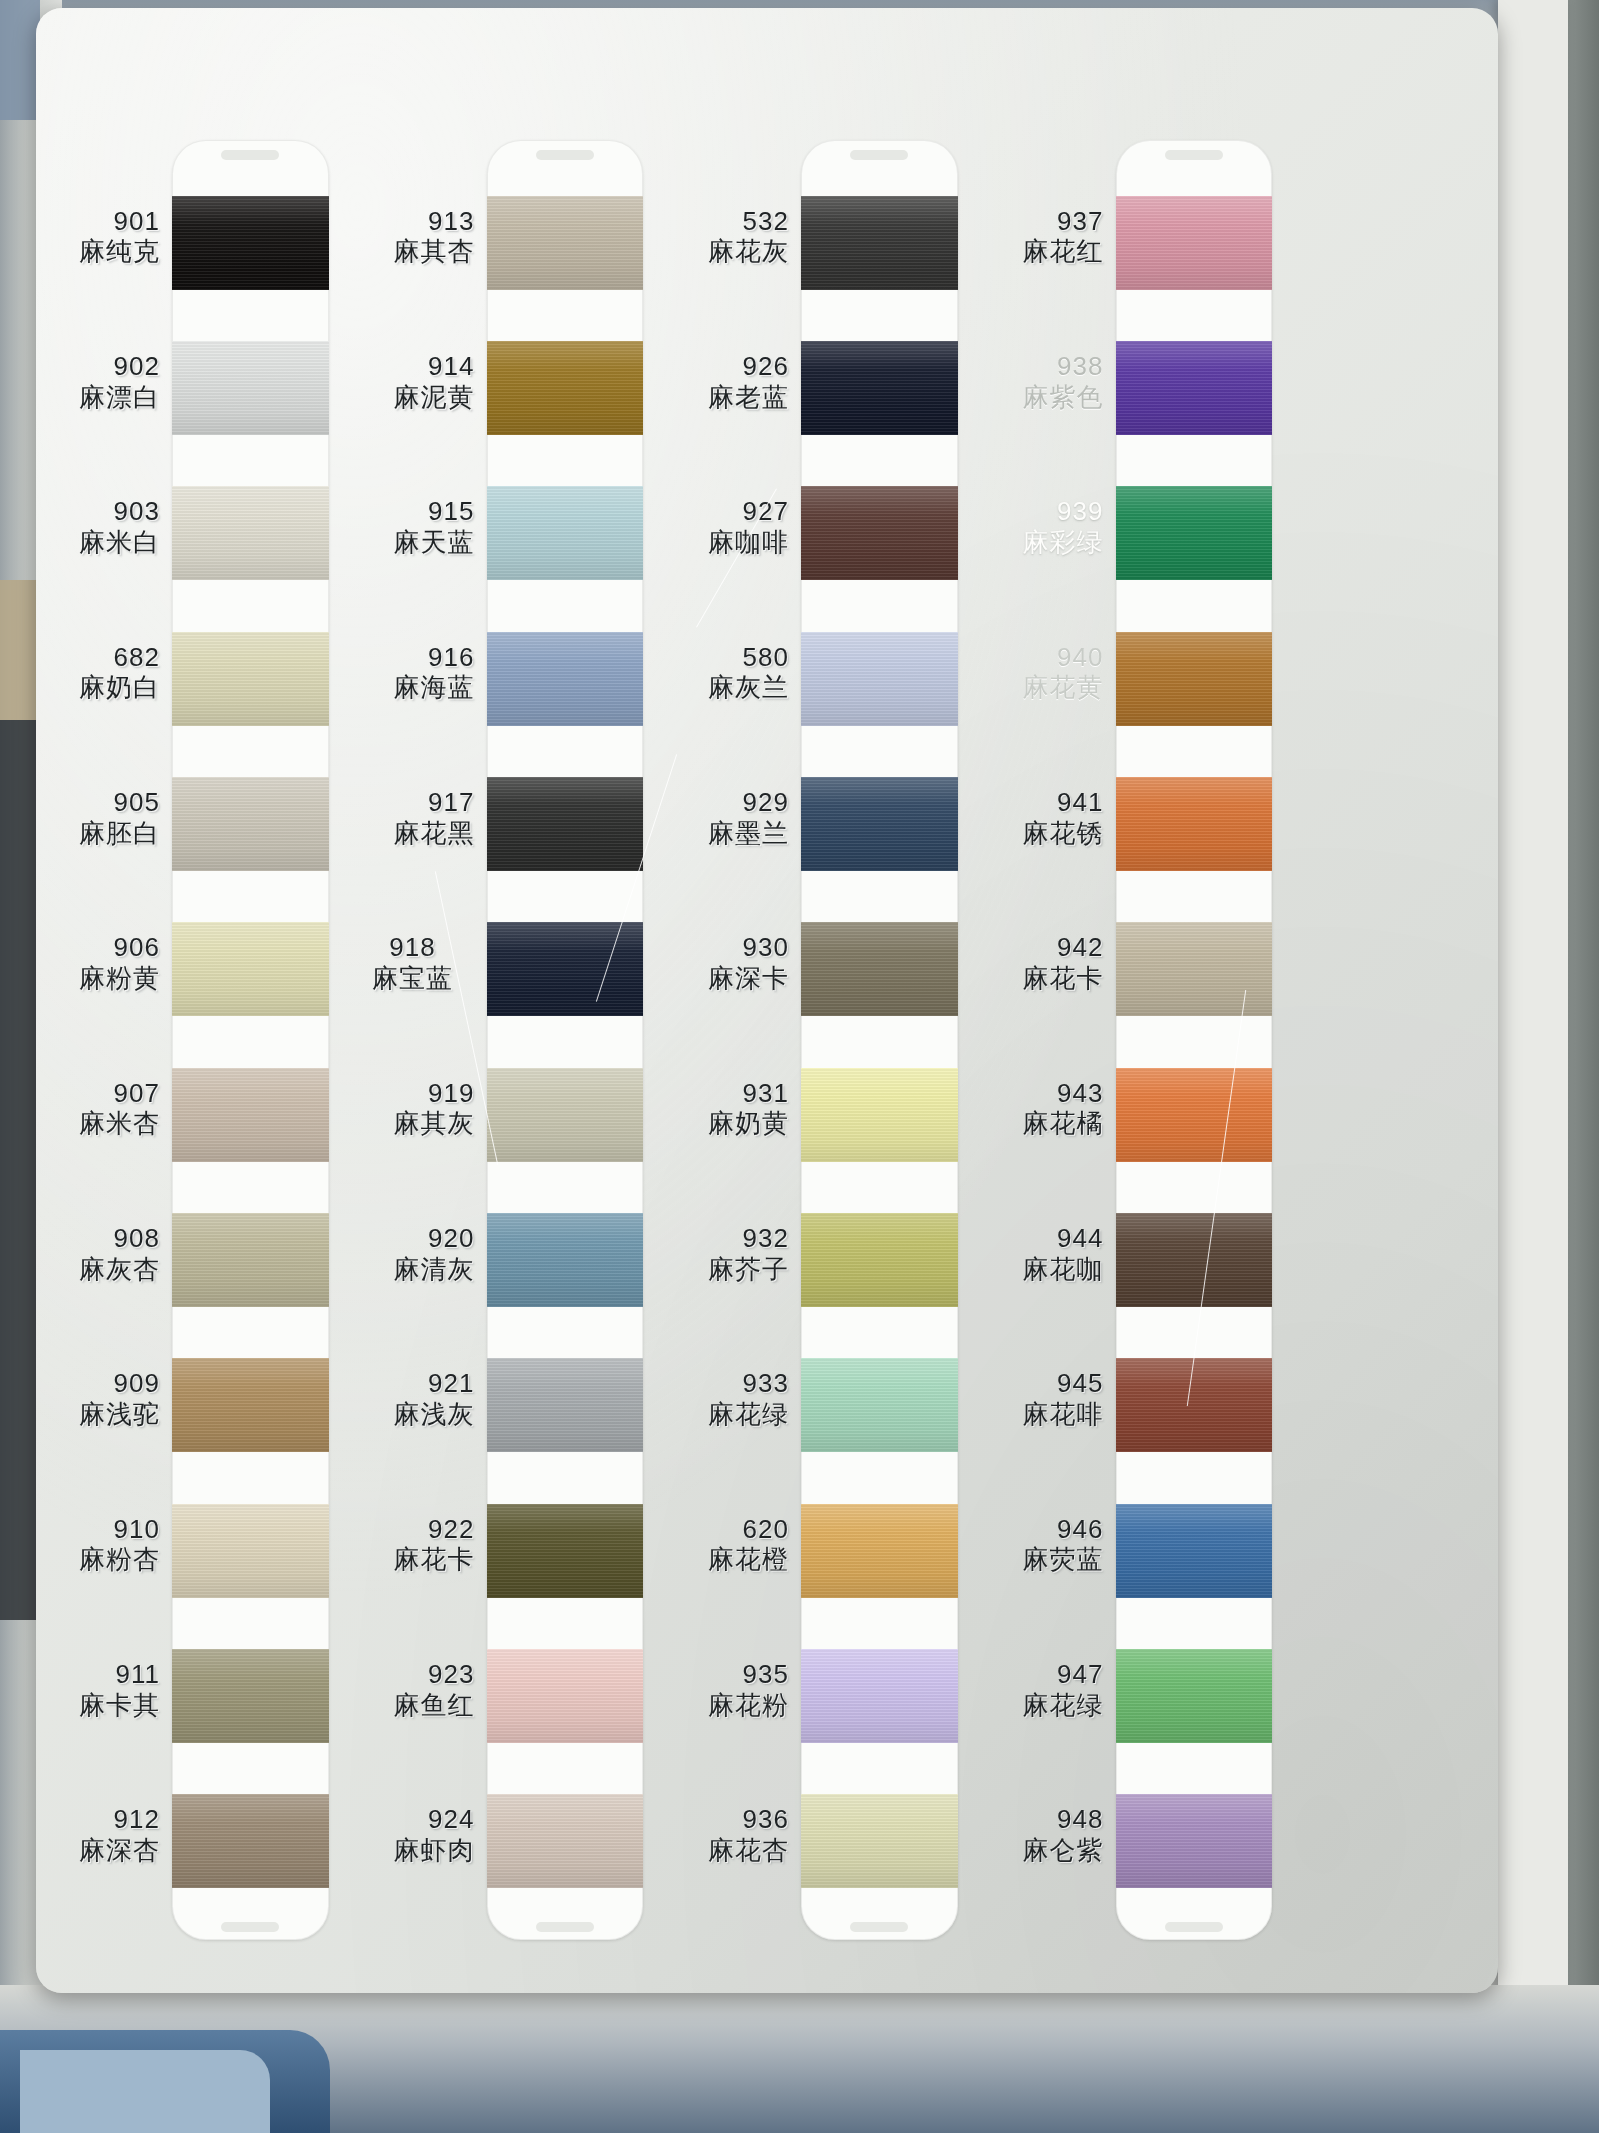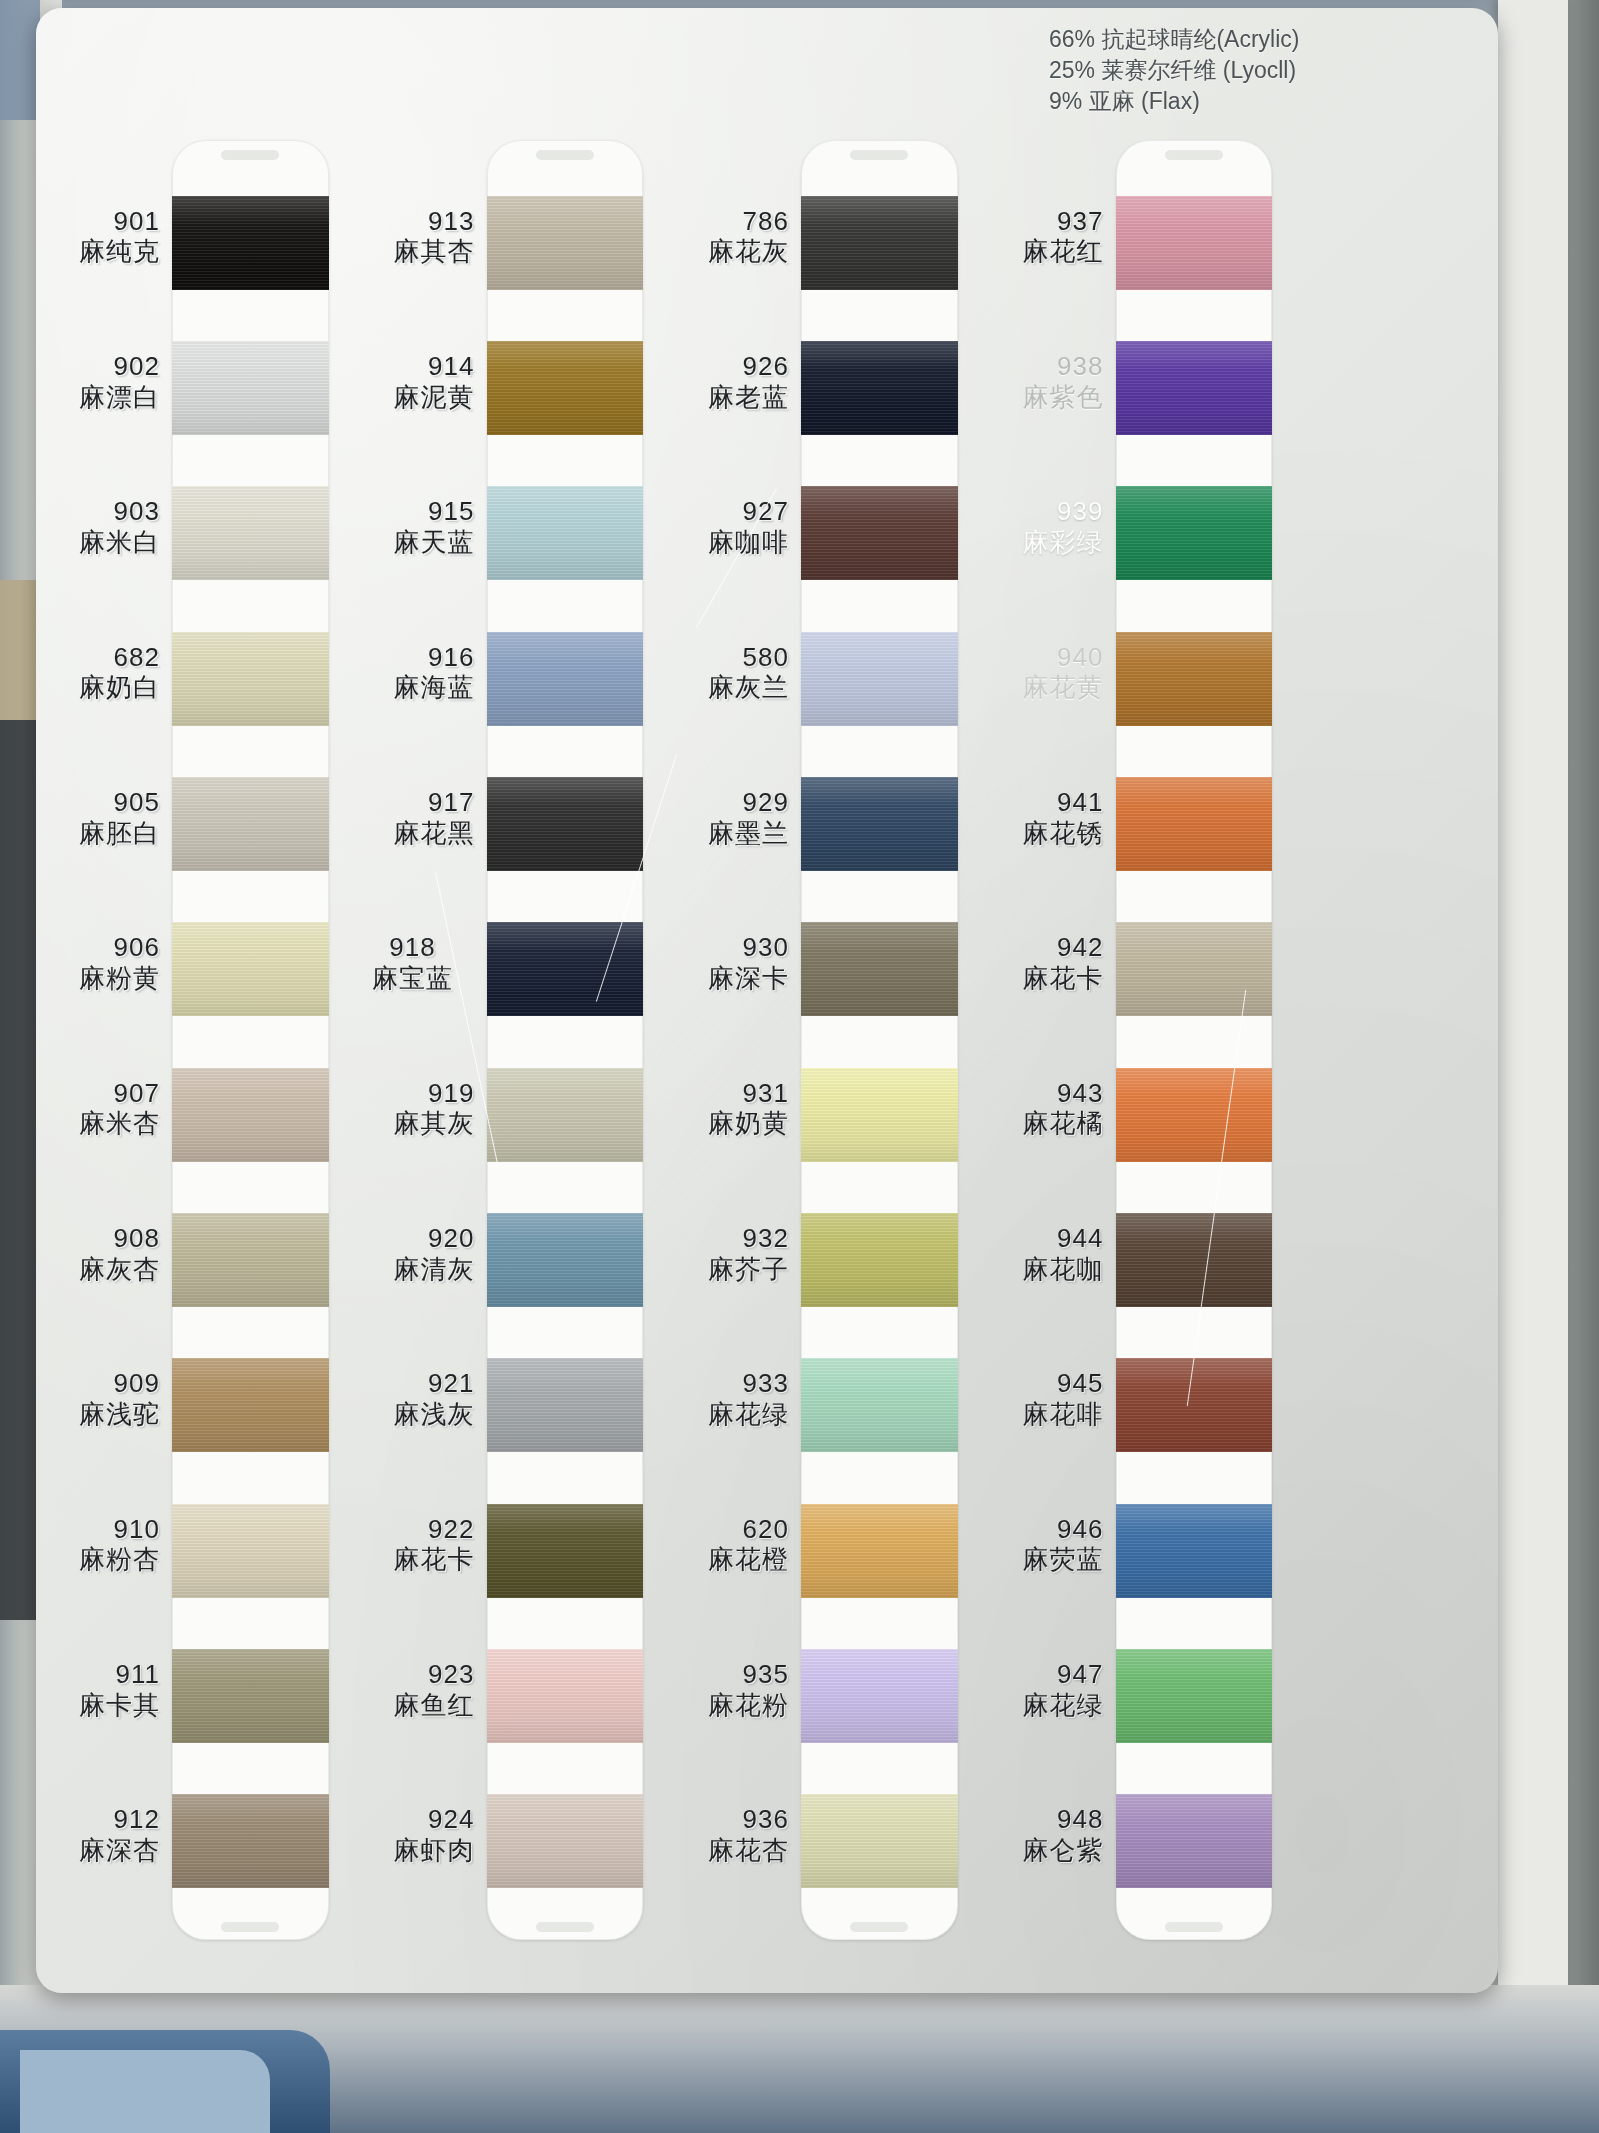--- a/index.html
+++ b/index.html
@@ -186,25 +186,20 @@
     
   </div>
   <div class="bg-bottom"></div>
   <div class="bg-bottom-blue"></div>
   <div class="bg-bottom-blue2"></div>
 
   <div id="card">
     <div id="card-inner"></div>
 
     <div id="header">
-      <div id="composition">
-        <div>66% 抗起球晴纶(Acrylic)</div>
-        <div>25% 莱赛尔纤维 (Lyocll)</div>
-        <div>9% 亚麻 (Flax)</div>
-      </div>
     </div>
 
     <div id="grid">
         <div class="column">
           <div class="labels">
             <div class="label" style="top: 69.6667px;">
               <div class="code">901</div>
               <div class="name">麻纯克</div>
             </div>
             <div class="label" style="top: 215px;">
@@ -405,21 +400,21 @@
             <div class="swatch" style="background: rgb(216, 201, 189); position: absolute; left: 0px; right: 0px; top: 1654.33px; height: 94px;">
               <div class="thread"></div>
               <div class="sheen"></div>
             </div>
             <div class="rail-notch bot"></div>
           </div>
         </div>
         <div class="column">
           <div class="labels">
             <div class="label" style="top: 69.6667px;">
-              <div class="code">786</div>
+              <div class="code">532</div>
               <div class="name">麻花灰</div>
             </div>
             <div class="label" style="top: 215px;">
               <div class="code">926</div>
               <div class="name">麻老蓝</div>
             </div>
             <div class="label" style="top: 360.333px;">
               <div class="code">927</div>
               <div class="name">麻咖啡</div>
             </div>

